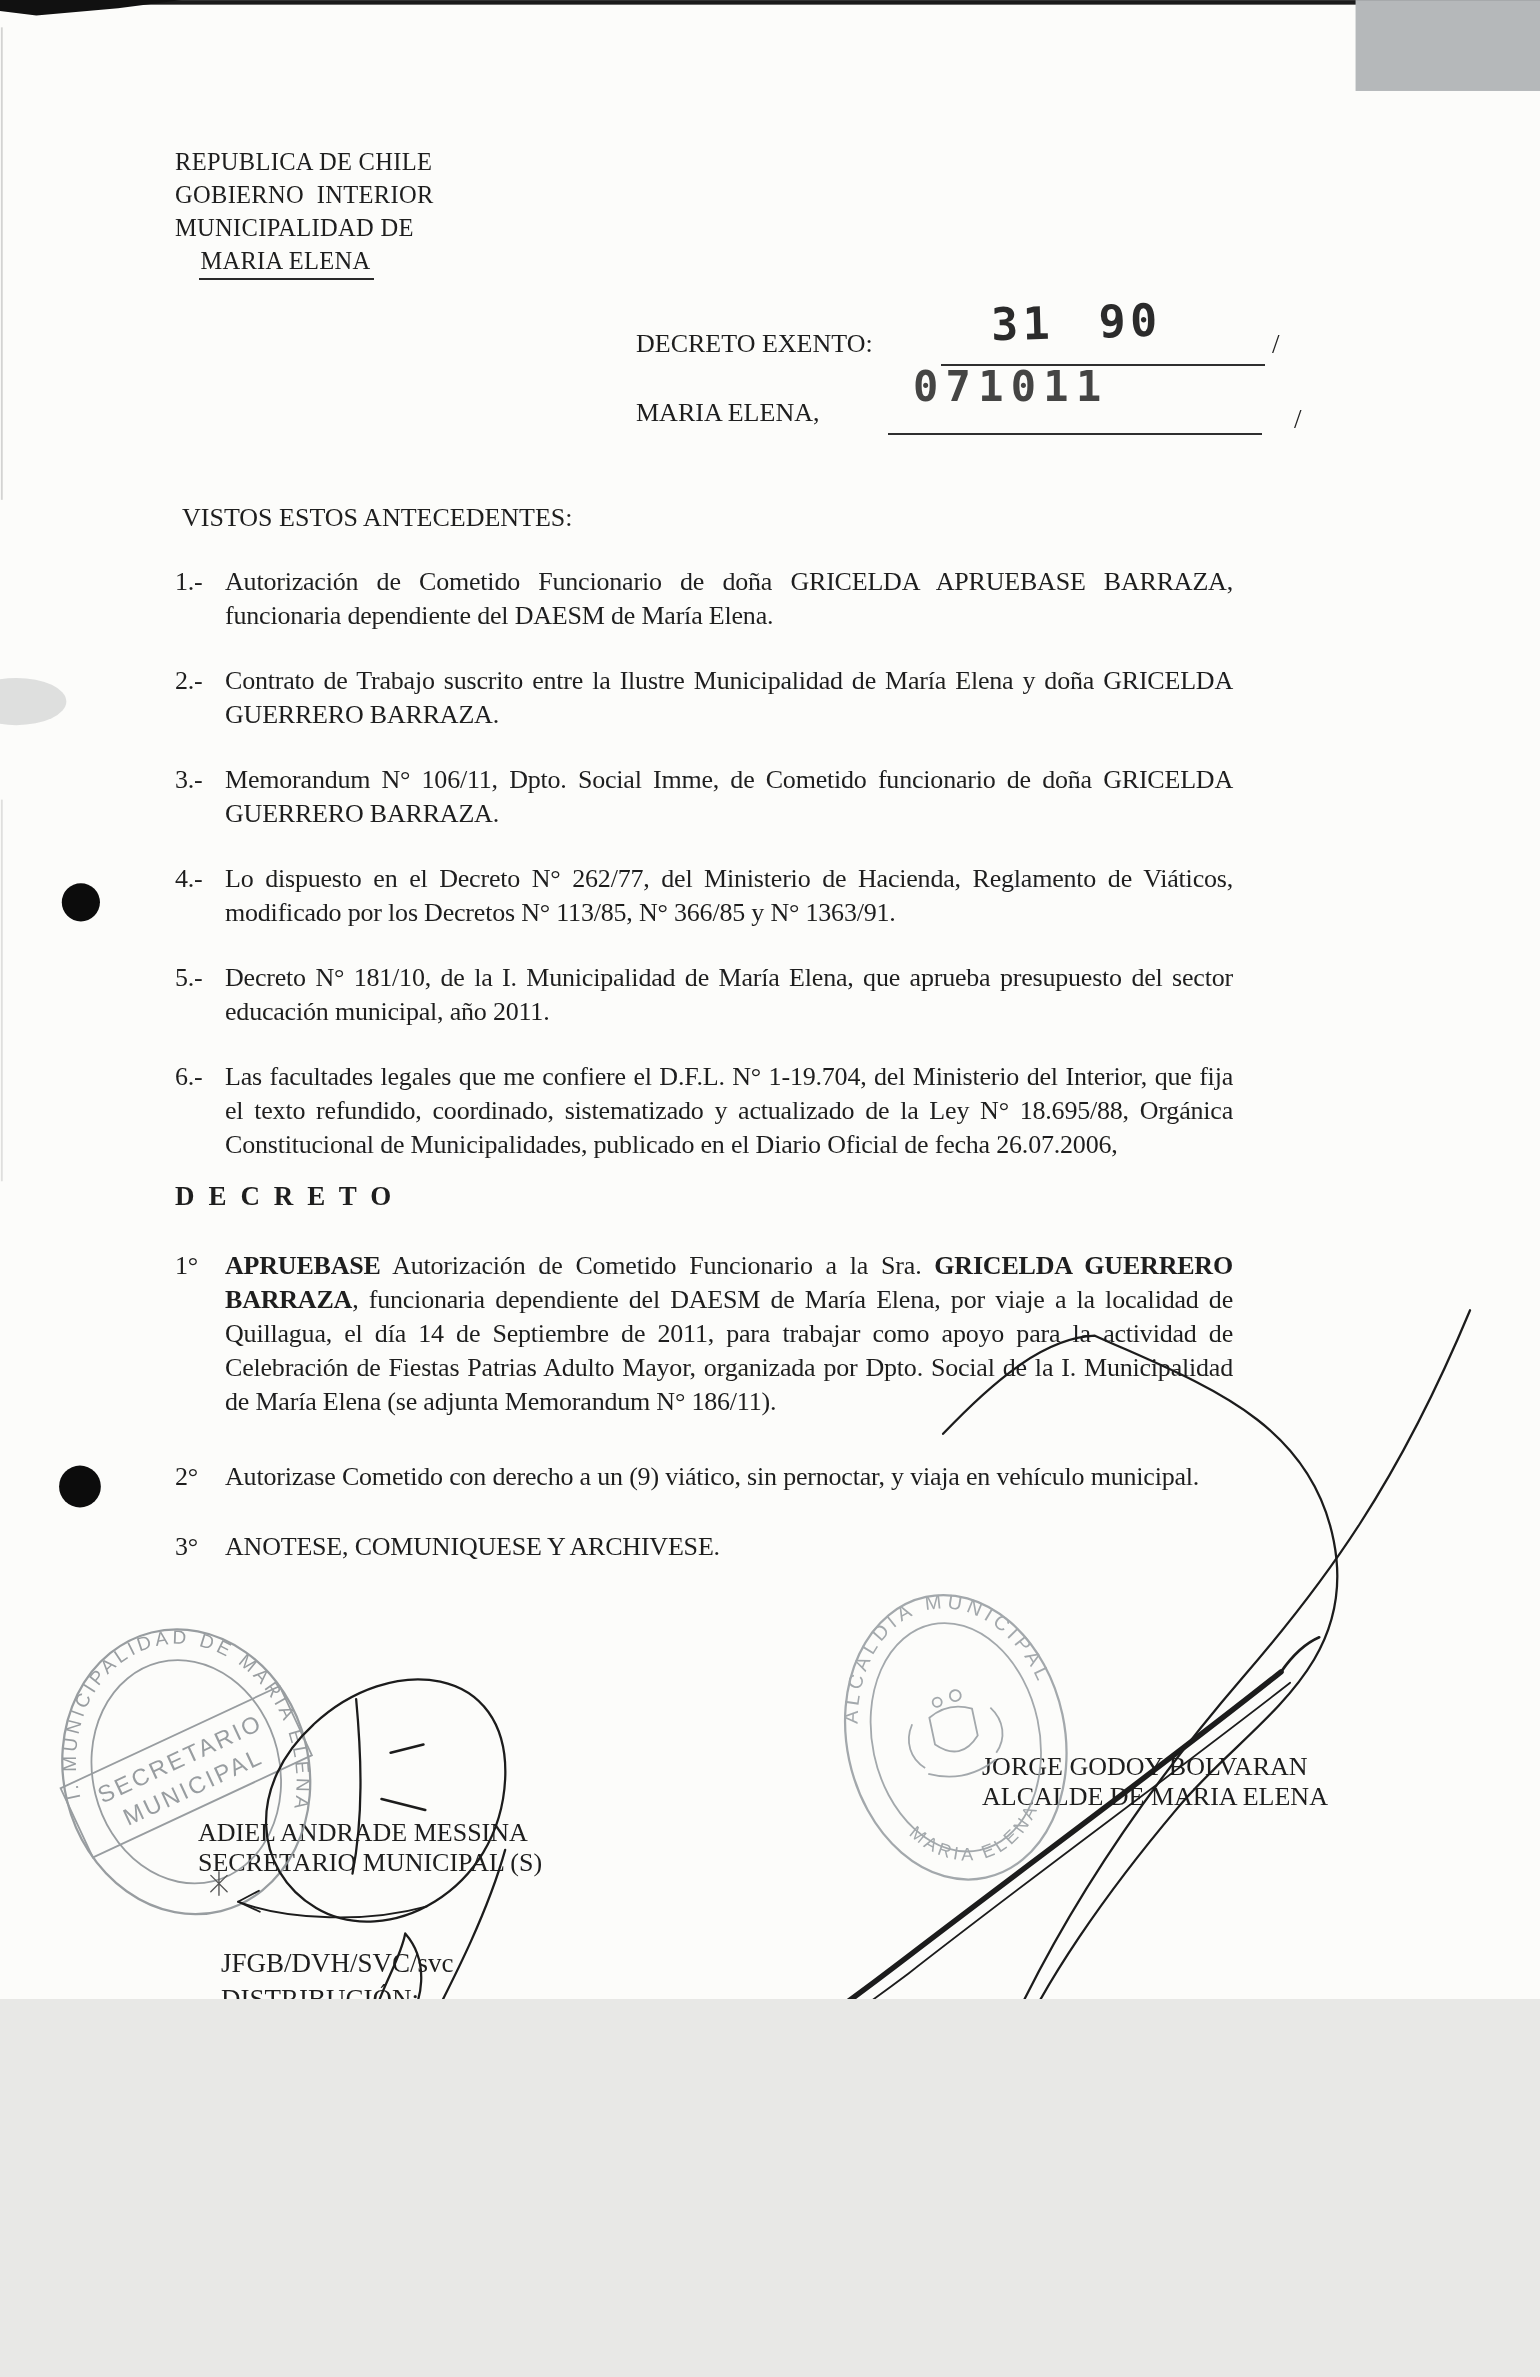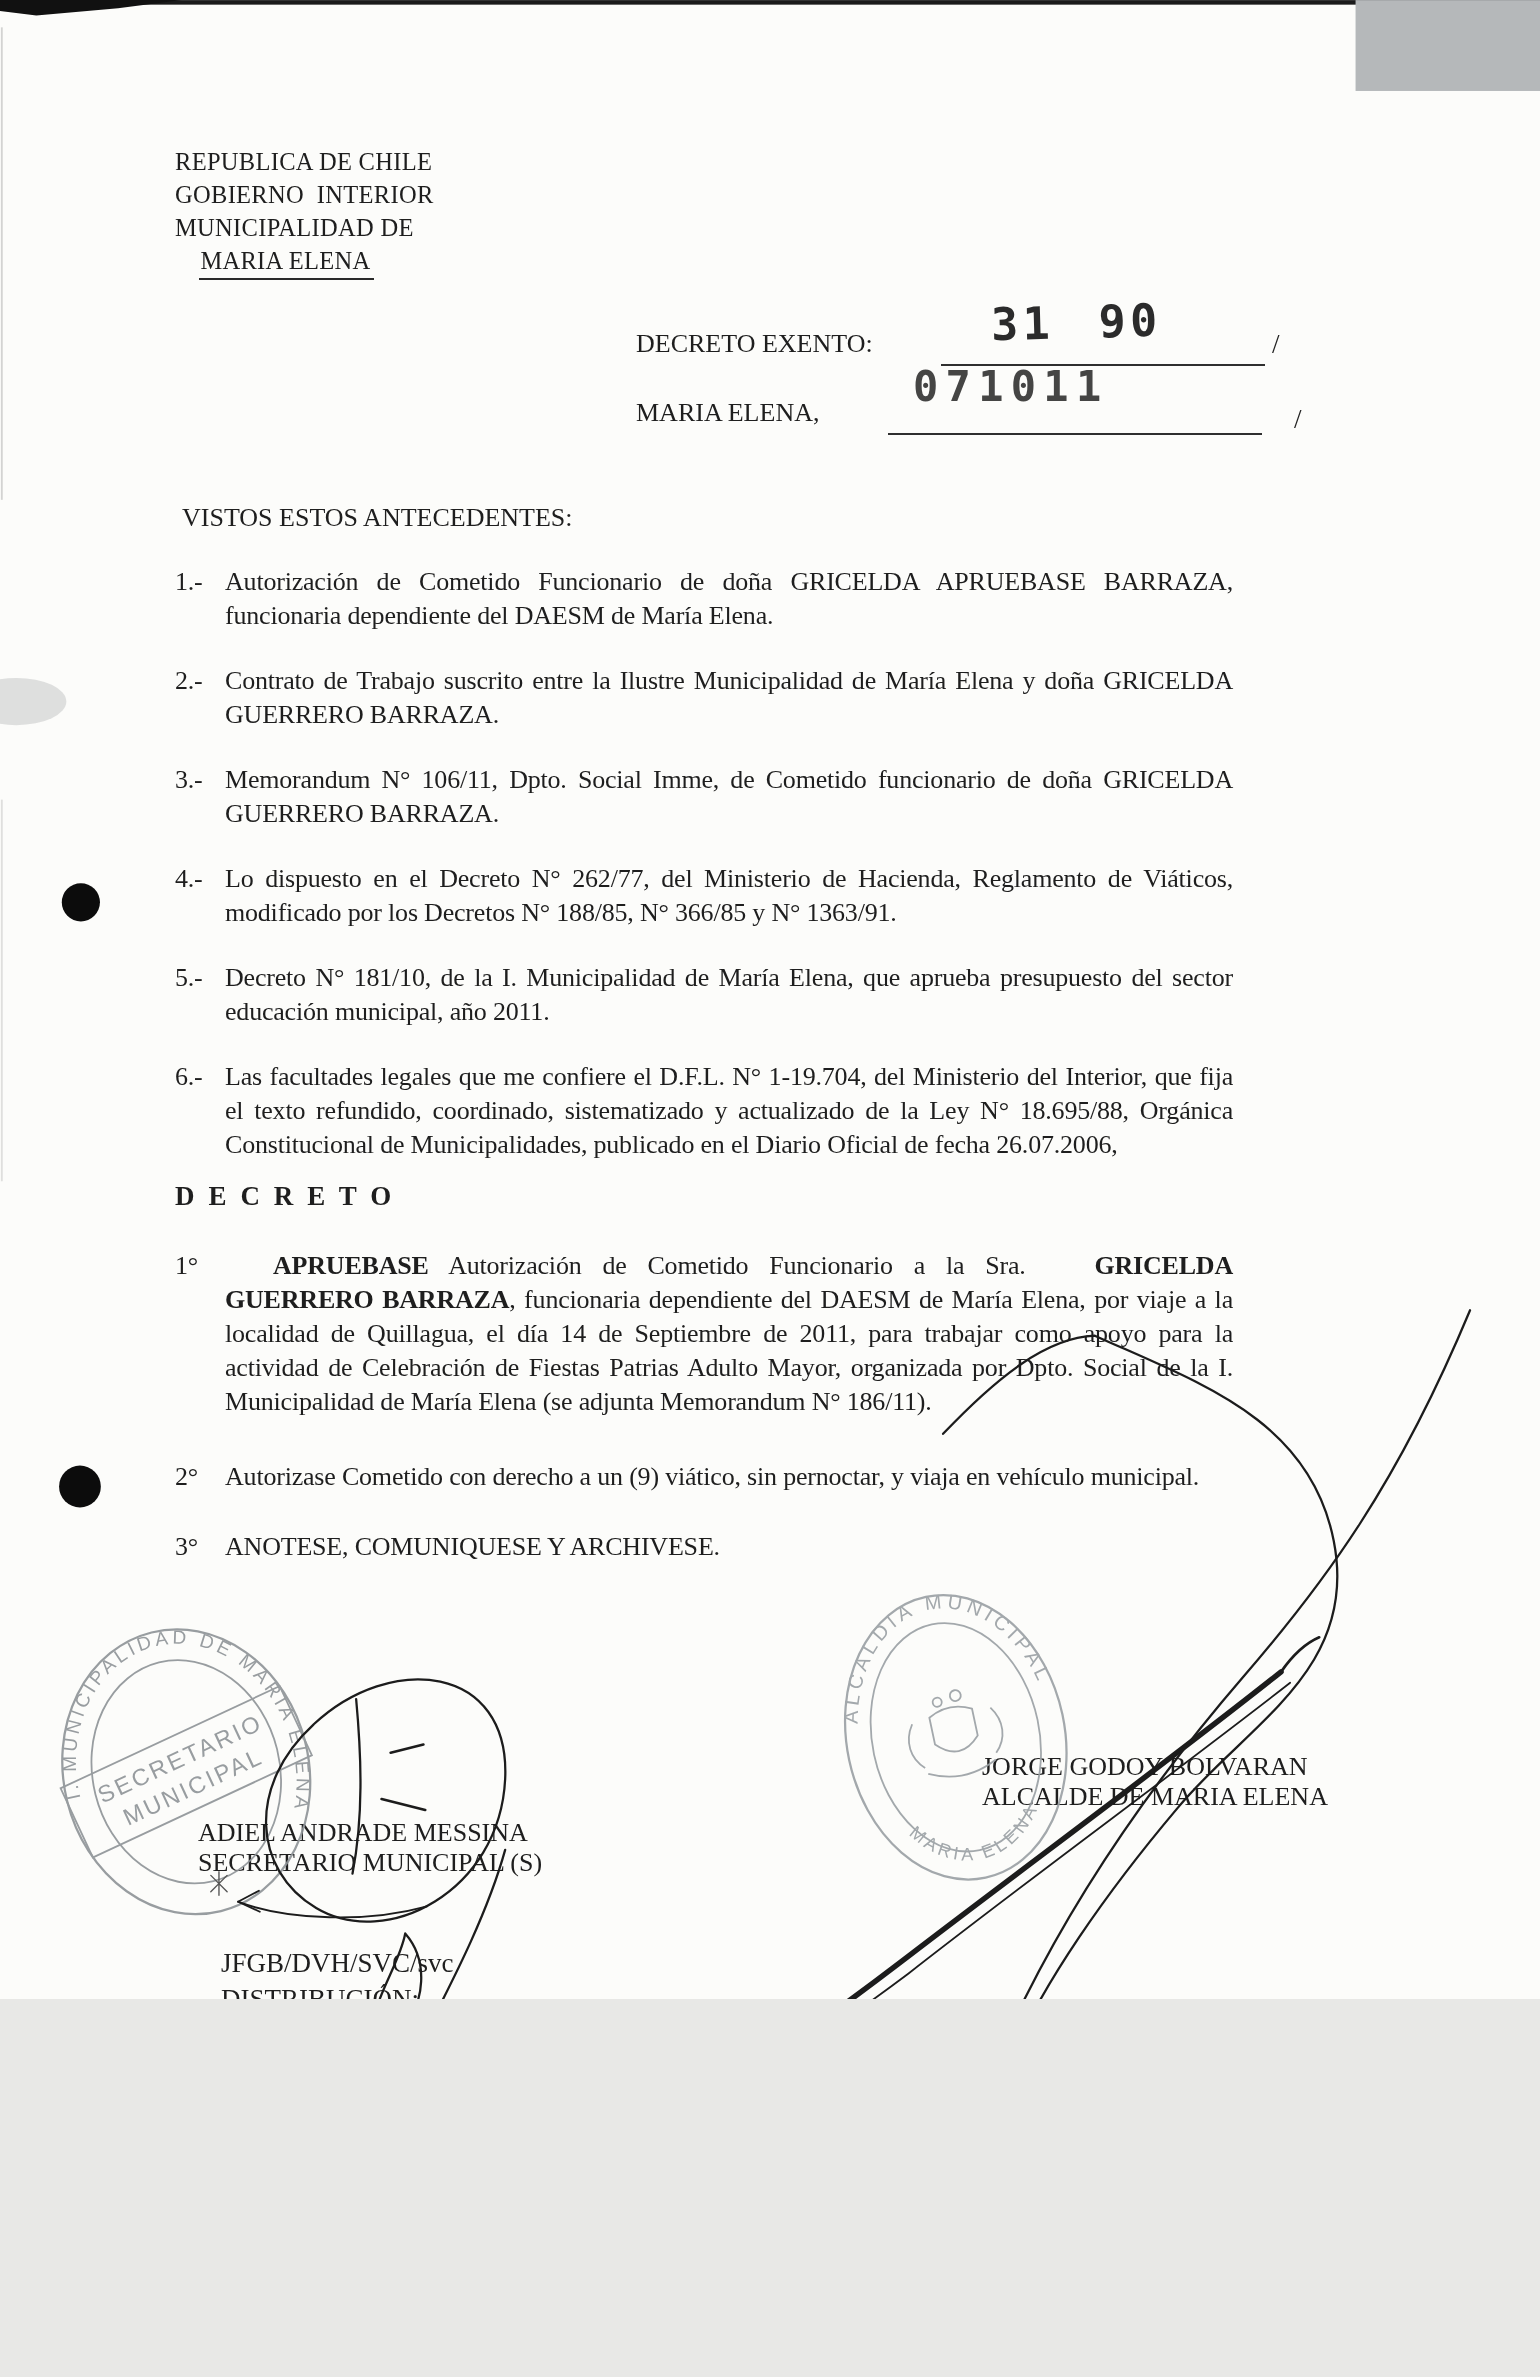--- a/index.html
+++ b/index.html
@@ -32,21 +32,21 @@
   .vistos{left:182px;top:503px;font-size:26px;}
   .list{left:175px;width:1058px;font-size:26px;line-height:34px;letter-spacing:-0.2px;}
   .list-antecedentes{top:565px;}
   .item{display:flex;margin-bottom:31px;}
   .item .num{width:50px;flex:0 0 50px;}
   .item .txt{flex:1;text-align:justify;}
   .decreto-h{left:175px;top:1181px;font-size:27px;font-weight:bold;letter-spacing:3.6px;}
   .list-resoluciones{top:1249px;}
   .item-r1{margin-bottom:41px;}
   .item-r2{margin-bottom:36px;}
-  b.caps{font-weight:bold;margin-left:48px;}
+  b.caps{font-weight:bold;}
   
   .sig-names{font-size:26px;line-height:30px;white-space:nowrap;}
   .sec-names{left:198px;top:1818px;}
   .mayor-names{left:982px;top:1752px;}
   
   .footer{left:221px;top:1945px;font-size:27px;line-height:36px;}
   .footer .dist{text-decoration:underline;text-decoration-thickness:1.8px;text-underline-offset:4.5px;}
   
   .overlay{left:0;top:0;pointer-events:none;}
 </style>
@@ -81,21 +81,21 @@
     <div class="item">
       <div class="num">2.-</div>
       <div class="txt">Contrato de Trabajo suscrito entre la Ilustre Municipalidad de María Elena y doña GRICELDA GUERRERO BARRAZA.</div>
     </div>
     <div class="item">
       <div class="num">3.-</div>
       <div class="txt">Memorandum N° 106/11, Dpto. Social Imme, de Cometido funcionario de doña GRICELDA GUERRERO BARRAZA.</div>
     </div>
     <div class="item">
       <div class="num">4.-</div>
-      <div class="txt">Lo dispuesto en el Decreto N° 262/77, del Ministerio de Hacienda, Reglamento de Viáticos, modificado por los Decretos  N° 188/85,  N° 366/85 y N° 1363/91.</div>
+      <div class="txt">Lo dispuesto en el Decreto N° 262/77, del Ministerio de Hacienda, Reglamento de Viáticos, modificado por los Decretos  N° 113/85,  N° 366/85 y N° 1363/91.</div>
     </div>
     <div class="item">
       <div class="num">5.-</div>
       <div class="txt">Decreto N° 181/10, de la I. Municipalidad de María Elena, que aprueba presupuesto del sector educación municipal, año 2011.</div>
     </div>
     <div class="item">
       <div class="num">6.-</div>
       <div class="txt">Las facultades legales que me confiere el D.F.L. N° 1-19.704, del Ministerio del Interior, que fija el texto refundido, coordinado, sistematizado y actualizado de la Ley N° 18.695/88, Orgánica Constitucional de Municipalidades, publicado en el Diario Oficial de fecha 26.07.2006,</div>
     </div>
   </div>

